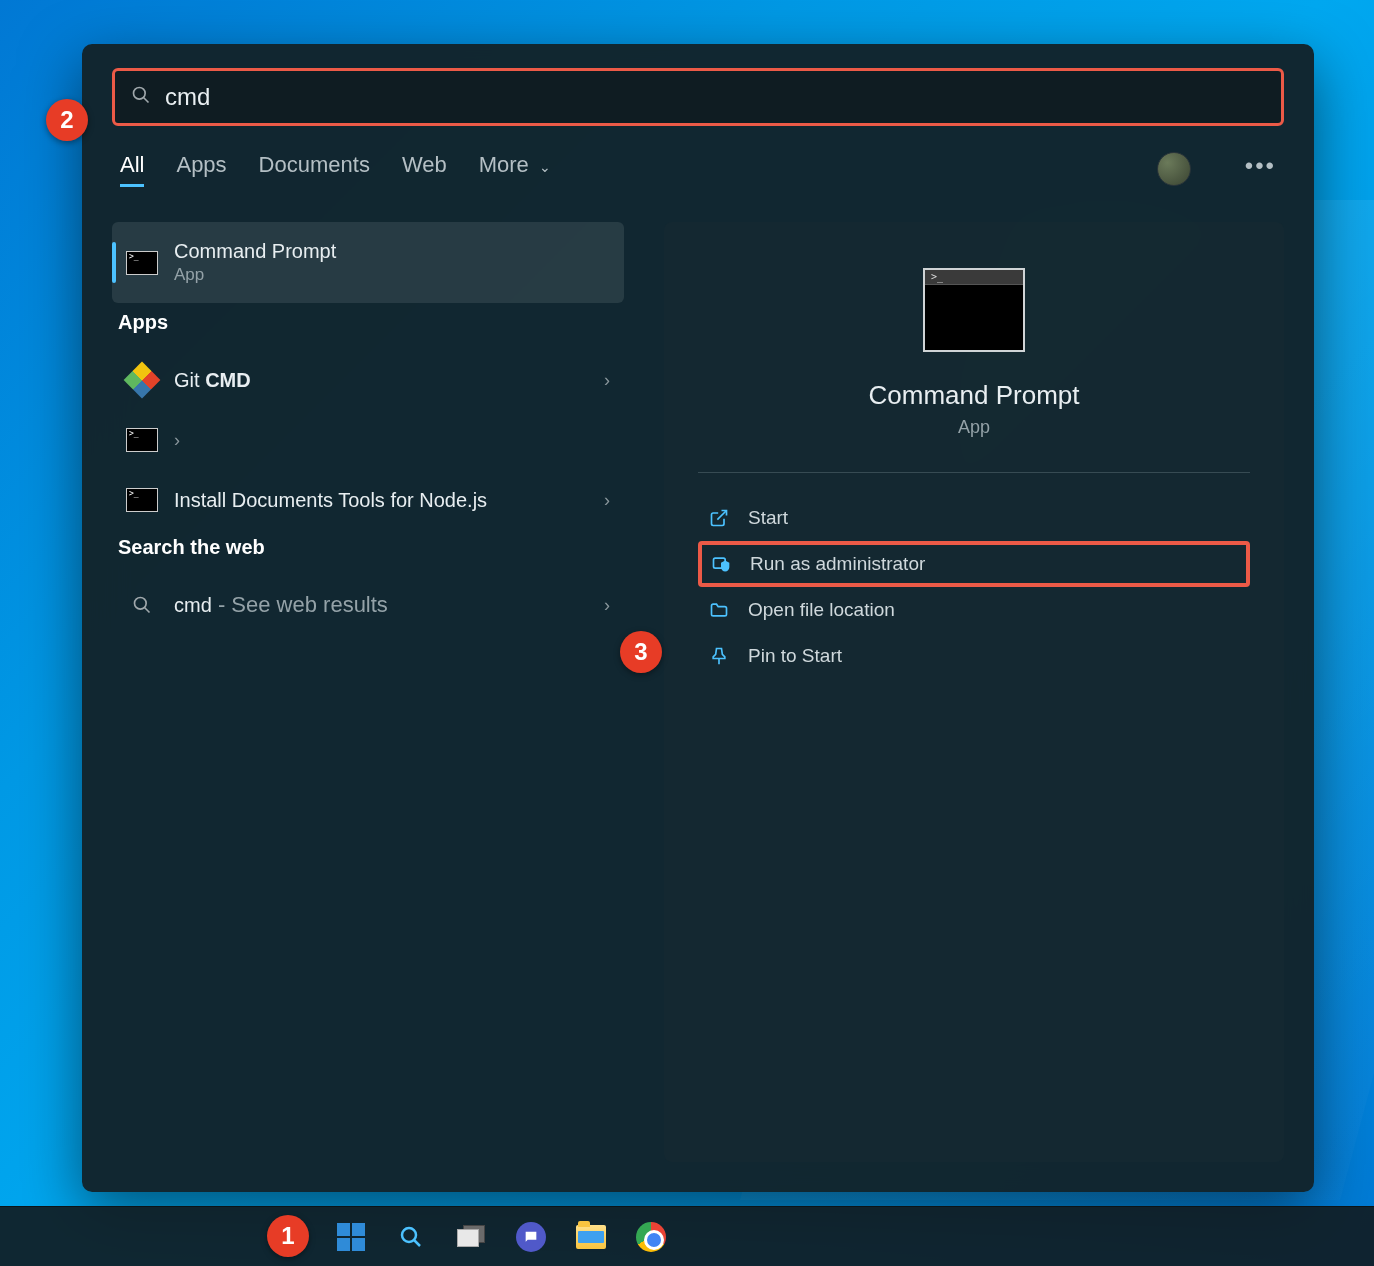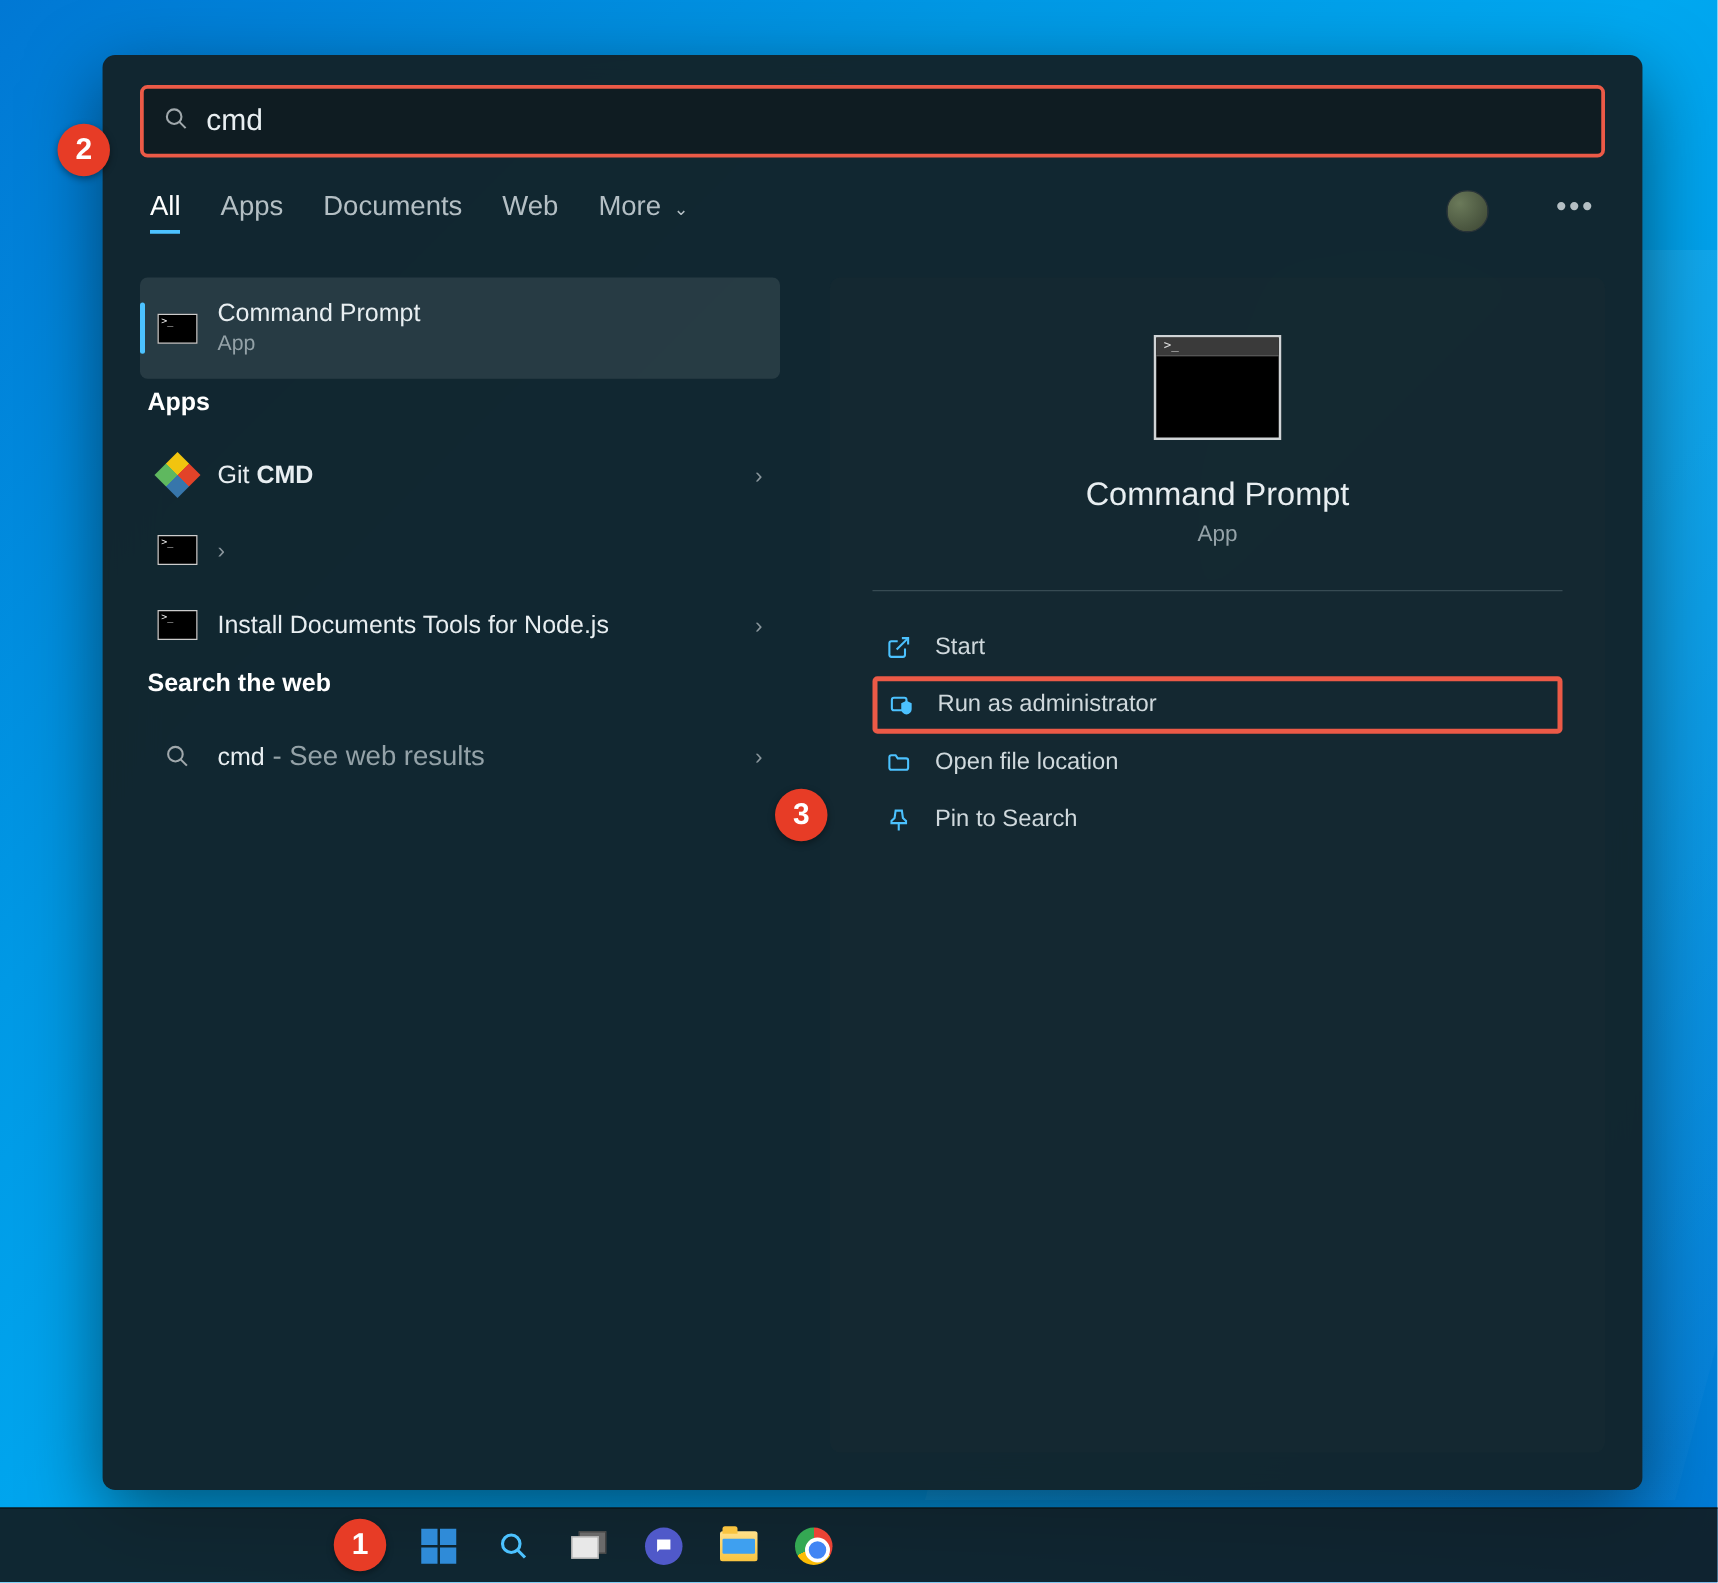--- a/index.html
+++ b/index.html
@@ -497,21 +497,21 @@
         <div class="act-label">Open file location</div>
       </div>
 
       <div class="action-row">
         <div class="act-icon">
           <svg width="20" height="20" viewBox="0 0 24 24" fill="none" stroke="currentColor" stroke-width="2">
               <path d="M9 3h6l1 7 3 3v2H5v-2l3-3 1-7z"></path>
               <line x1="12" y1="15" x2="12" y2="22"></line>
             </svg>
         </div>
-        <div class="act-label">Pin to Search</div>
+        <div class="act-label">Pin to Start</div>
       </div>
 
 
     </div>
   </div>
 </div>
 
 <div class="taskbar">
   <div class="task-item">
     <div class="win-logo">

